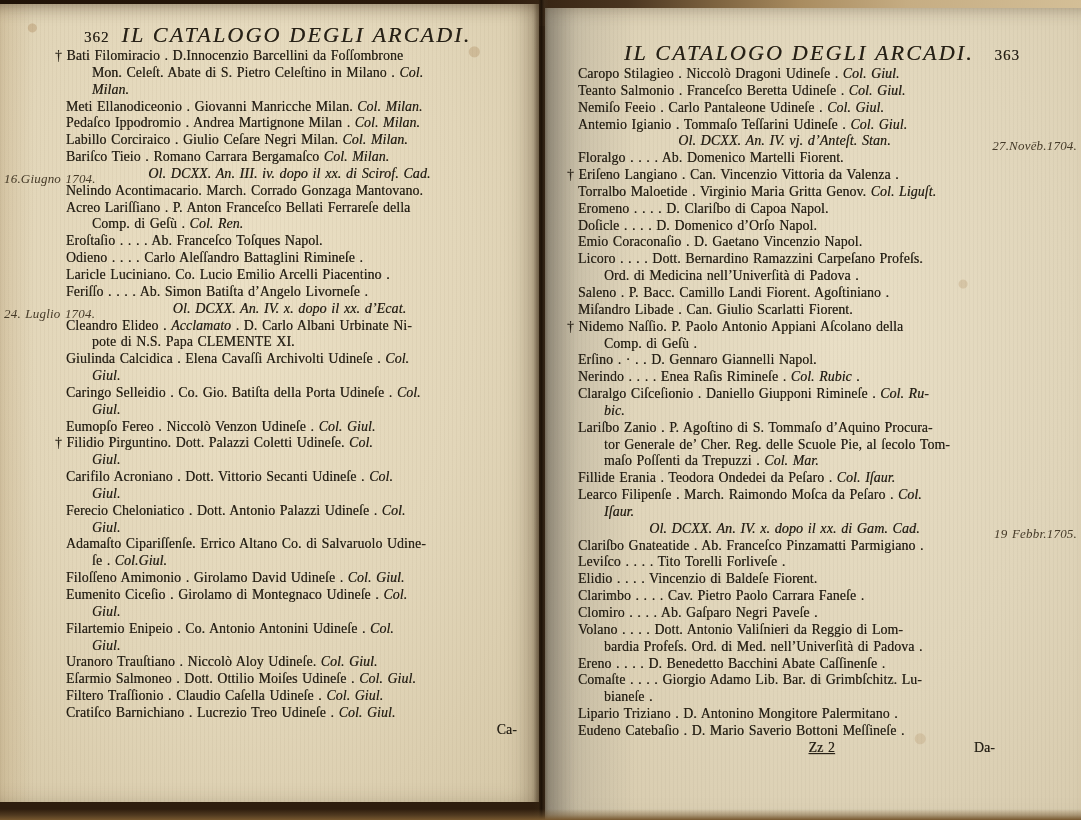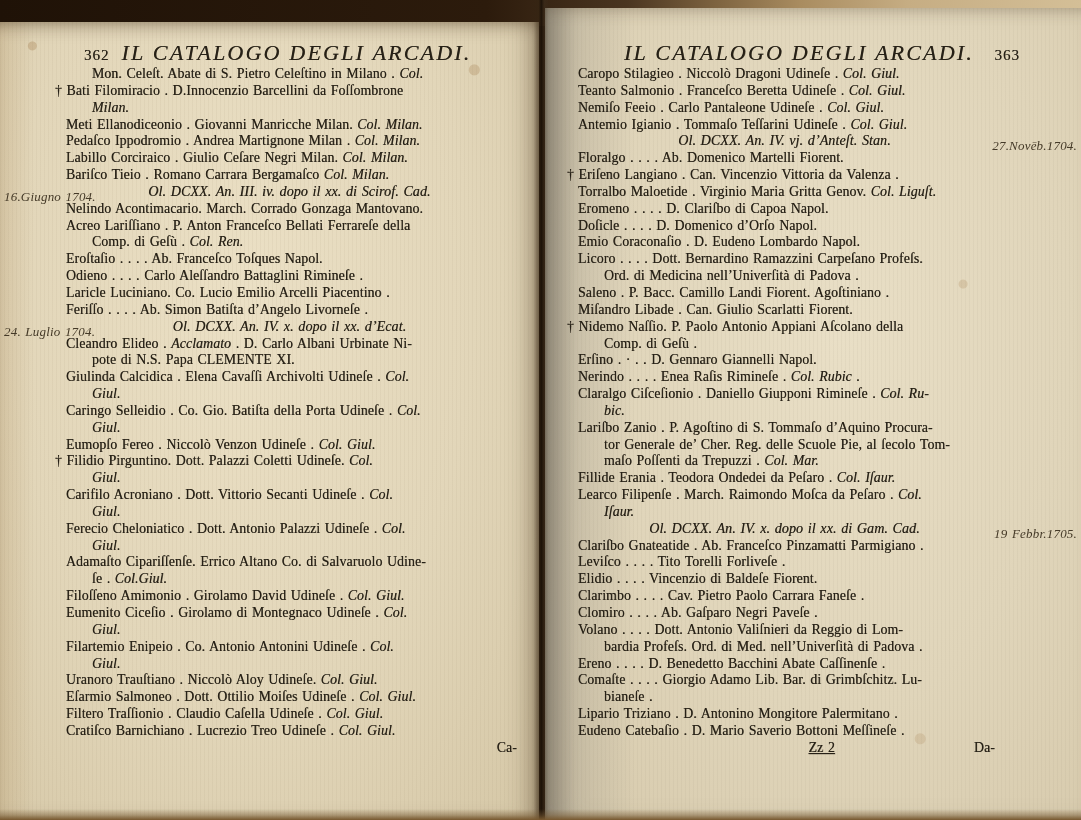--- a/index.html
+++ b/index.html
@@ -7,21 +7,21 @@
   .book{position:relative;width:1081px;height:820px;background:#2e1d0e;}
   .top-edge{position:absolute;left:0;top:0;width:100%;height:26px;
     background:linear-gradient(90deg,#1f1207 0%,#2c1b0c 45%,#4a3520 58%,#7c623f 66%,#a98c60 74%,#c6ad83 84%,#d4bf97 100%);}
   .bottom-edge{position:absolute;left:0;bottom:0;width:100%;height:11px;z-index:6;pointer-events:none;
     background:linear-gradient(180deg,rgba(110,85,50,0) 0%,rgba(120,92,54,.45) 55%,#77582f 100%);}
   .gutter{position:absolute;left:533px;top:0;width:16px;height:820px;z-index:5;pointer-events:none;
     background:linear-gradient(90deg,rgba(40,26,12,0) 0%,rgba(52,36,18,.45) 35%,rgba(24,15,6,.8) 52%,rgba(60,48,32,.35) 70%,rgba(60,48,32,0) 100%);}
   .page{position:absolute;box-sizing:border-box;overflow:hidden;z-index:1;
     font-family:"Liberation Serif","DejaVu Serif",serif;color:#262016;
     text-shadow:0.3px 0.3px 0.3px rgba(32,26,15,.6);}
-  .page-left{left:0;top:22px;width:539px;height:798px;padding:18px 12px 0 66px;
+  .page-left{left:0;top:4px;width:539px;height:798px;padding:18px 12px 0 66px;
     background-image:
       radial-gradient(circle at 88% 6%, rgba(146,100,48,.22) 0 5px, transparent 6px),
       radial-gradient(circle at 6% 3%, rgba(146,100,48,.25) 0 4px, transparent 5px),
       repeating-linear-gradient(90deg, rgba(120,100,70,.055) 0 1px, rgba(0,0,0,0) 1px 4px),
       linear-gradient(90deg, rgba(170,138,90,.22) 0, rgba(170,138,90,0) 34px),
       radial-gradient(ellipse at 45% 35%, #ebe0c5 0%, #e2d6b9 55%, #d5c7a6 100%);
     box-shadow:inset -16px 0 24px -10px rgba(70,50,28,.55), inset 0 14px 18px -14px rgba(70,50,28,.5);}
   .page-right{left:545px;top:8px;width:536px;height:812px;padding:32px 76px 0 33px;
     background-image:
       radial-gradient(circle at 78% 34%, rgba(150,104,50,.18) 0 4px, transparent 5px),
@@ -54,22 +54,22 @@
 <div class="book">
   <div class="top-edge"></div>
 
   <div class="page page-left">
     <div class="page-header">
       <span class="pageno pageno-left">362</span>
       <span class="header-title">IL CATALOGO DEGLI ARCADI.</span>
       <span></span>
     </div>
     <div class="page-body">
+        <div class="line entry outdent"><span>† Bati Filomiracio . D.Innocenzio Barcellini da Foſſombrone</span></div>
         <div class="line cont"><span>Mon. Celeſt. Abate di S. Pietro Celeſtino in Milano . </span><span class="it">Col.</span></div>
-        <div class="line entry outdent"><span>† Bati Filomiracio . D.Innocenzio Barcellini da Foſſombrone</span></div>
         <div class="line cont"><span class="it">Milan.</span></div>
         <div class="line entry"><span>Meti Ellanodiceonio . Giovanni Manricche Milan. </span><span class="it">Col. Milan.</span></div>
         <div class="line entry"><span>Pedaſco Ippodromio . Andrea Martignone Milan . </span><span class="it">Col. Milan.</span></div>
         <div class="line entry"><span>Labillo Corciraico . Giulio Ceſare Negri Milan. </span><span class="it">Col. Milan.</span></div>
         <div class="line entry"><span>Bariſco Tieio . Romano Carrara Bergamaſco </span><span class="it">Col. Milan.</span></div>
         <div class="line section"><span class="it">Ol. DCXX. An. III. iv. dopo il xx. di Scirof. Cad.</span><span class="margin-note note-left">16.Giugno 1704.</span></div>
         <div class="line entry"><span>Nelindo Acontimacario. March. Corrado Gonzaga Mantovano.</span></div>
         <div class="line entry"><span>Acreo Lariſſiano . P. Anton Franceſco Bellati Ferrareſe della</span></div>
         <div class="line cont"><span>Comp. di Geſù . </span><span class="it">Col. Ren.</span></div>
         <div class="line entry"><span>Eroſtaſio . . . . Ab. Franceſco Toſques Napol.</span></div>
@@ -117,21 +117,21 @@
         <div class="line entry"><span>Caropo Stilagieo . Niccolò Dragoni Udineſe . </span><span class="it">Col. Giul.</span></div>
         <div class="line entry"><span>Teanto Salmonio . Franceſco Beretta Udineſe . </span><span class="it">Col. Giul.</span></div>
         <div class="line entry"><span>Nemiſo Feeio . Carlo Pantaleone Udineſe . </span><span class="it">Col. Giul.</span></div>
         <div class="line entry"><span>Antemio Igianio . Tommaſo Teſſarini Udineſe . </span><span class="it">Col. Giul.</span></div>
         <div class="line section"><span class="it">Ol. DCXX. An. IV. vj. d’Anteſt. Stan.</span><span class="margin-note note-right">27.Novēb.1704.</span></div>
         <div class="line entry"><span>Floralgo . . . . Ab. Domenico Martelli Fiorent.</span></div>
         <div class="line entry outdent"><span>† Eriſeno Langiano . Can. Vincenzio Vittoria da Valenza .</span></div>
         <div class="line entry"><span>Torralbo Maloetide . Virginio Maria Gritta Genov. </span><span class="it">Col. Liguſt.</span></div>
         <div class="line entry"><span>Eromeno . . . . D. Clariſbo di Capoa Napol.</span></div>
         <div class="line entry"><span>Doſicle . . . . D. Domenico d’Orſo Napol.</span></div>
-        <div class="line entry"><span>Emio Coraconaſio . D. Eudeno Lombardo Napol.</span></div>
+        <div class="line entry"><span>Emio Coraconaſio . D. Gaetano Vincenzio Napol.</span></div>
         <div class="line entry"><span>Licoro . . . . Dott. Bernardino Ramazzini Carpeſano Profeſs.</span></div>
         <div class="line cont"><span>Ord. di Medicina nell’Univerſità di Padova .</span></div>
         <div class="line entry"><span>Saleno . P. Bacc. Camillo Landi Fiorent. Agoſtiniano .</span></div>
         <div class="line entry"><span>Miſandro Libade . Can. Giulio Scarlatti Fiorent.</span></div>
         <div class="line entry outdent"><span>† Nidemo Naſſio. P. Paolo Antonio Appiani Aſcolano della</span></div>
         <div class="line cont"><span>Comp. di Geſù .</span></div>
         <div class="line entry"><span>Erſino . · . . D. Gennaro Giannelli Napol.</span></div>
         <div class="line entry"><span>Nerindo . . . . Enea Raſis Rimineſe . </span><span class="it">Col. Rubic .</span></div>
         <div class="line entry"><span>Claralgo Ciſceſionio . Daniello Giupponi Rimineſe . </span><span class="it">Col. Ru-</span></div>
         <div class="line cont"><span class="it">bic.</span></div>

